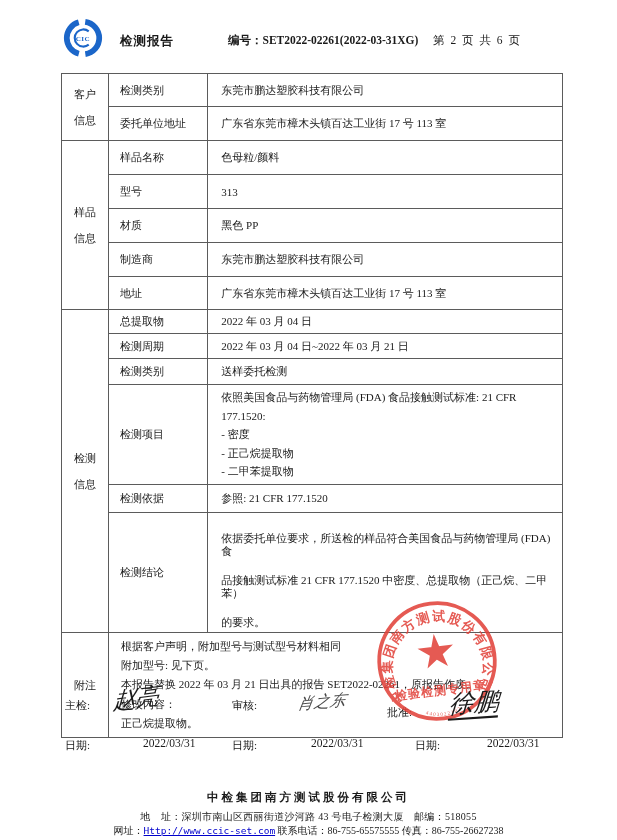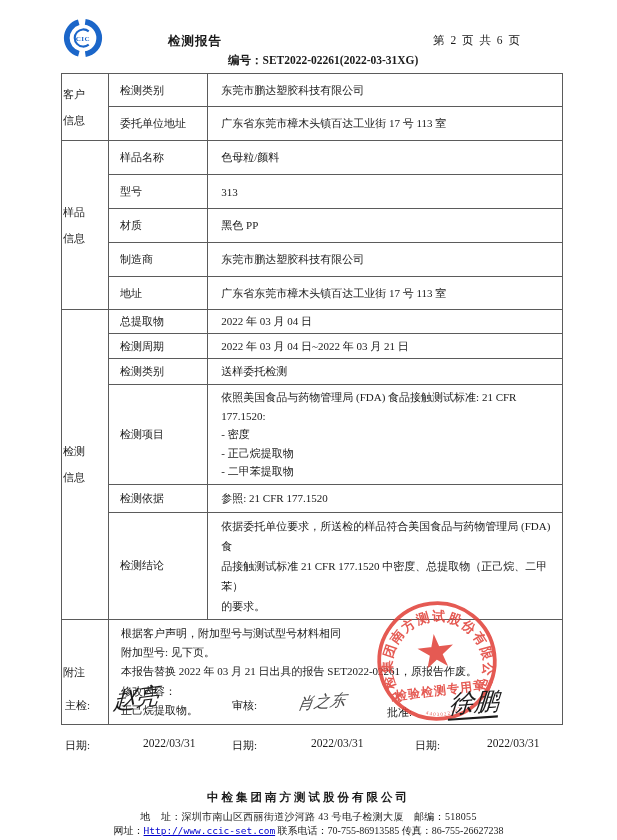--- a/index.html
+++ b/index.html
@@ -5,37 +5,37 @@
   html,body{margin:0;padding:0;}
   body{
     width:617px;height:840px;background:#ffffff;position:relative;
     font-family:"Liberation Serif","DejaVu Serif",serif;color:#1a1a1a;
     overflow:hidden;
   }
   .abs{position:absolute;}
 
   
   .logo{left:60px;top:17px;width:46px;height:42px;}
-  .hdr-title{left:120px;top:33px;font-size:12.5px;font-weight:bold;letter-spacing:1px;margin-left:48px;}
-  .hdr-no{left:228px;top:33px;font-size:11.5px;font-weight:bold;margin-top:20px;}
+  .hdr-title{left:120px;top:33px;font-size:12.5px;font-weight:bold;letter-spacing:1px;}
+  .hdr-no{left:228px;top:33px;font-size:11.5px;font-weight:bold;}
   .hdr-page{left:433px;top:33px;font-size:11.5px;font-weight:normal;letter-spacing:1.5px;}
 
   
   table.rpt{border-collapse:collapse;table-layout:fixed;position:absolute;left:61px;top:73px;width:502px;}
   table.rpt td{border:1px solid #5b5b5b;font-size:11px;vertical-align:middle;overflow:hidden;}
-  td.sec{text-align:left;}
+  td.sec{text-align:center;}
   td.sec div{line-height:26px;}
   td.lbl{padding-left:11px;}
   td.val{padding-left:13px;}
   .h33{height:33px}.h34{height:34px}
   .h24{height:24px}.h25{height:25px}.h26{height:26px}
   .h93{height:93px}.h21{height:28px}.h44{height:44px}.h99{height:99px}
   td.ml{padding:3px 8px 3px 13px;}
   td.ml .line{line-height:18.6px;}
-  td.concl .line{line-height:20px;}
+  td.concl .line{line-height:13px;margin-top:16px;}
   td.notes-cell{padding:4px 8px 4px 12px;vertical-align:middle;}
   td.notes-cell .line{line-height:19.2px;}
 
   
   .stamp{left:374px;top:598px;width:126px;height:126px;z-index:3;opacity:.87;transform:rotate(-7deg);}
 
   
   .sig-label{font-size:11px;z-index:2;}
   .sig-name{font-style:italic;color:#1b1b1b;z-index:4;white-space:nowrap;
             font-family:"DejaVu Serif",serif;}
@@ -190,15 +190,15 @@
 
   <div class="abs sig-label" style="left:65px;top:738px">日期:</div>
   <div class="abs date-val" style="left:143px;top:737px">2022/03/31</div>
   <div class="abs sig-label" style="left:232px;top:738px">日期:</div>
   <div class="abs date-val" style="left:311px;top:737px">2022/03/31</div>
   <div class="abs sig-label" style="left:415px;top:738px">日期:</div>
   <div class="abs date-val" style="left:487px;top:737px">2022/03/31</div>
 
   <div class="abs foot foot-company">中检集团南方测试股份有限公司</div>
   <div class="abs foot foot-addr">地　址：深圳市南山区西丽街道沙河路 43 号电子检测大厦　邮编：518055</div>
-  <div class="abs foot foot-web"><span>网址：</span><a href="#" style="color:#0000cc">Http://www.ccic-set.com</a><span> 联系电话：70-755-86913585  传真：86-755-26627238</span></div>
+  <div class="abs foot foot-web"><span>网址：</span><a href="#" style="color:#0000cc">Http://www.ccic-set.com</a><span> 联系电话：86-755-65575555  传真：86-755-26627238</span></div>
 
 </div>
 
 </body></html>

